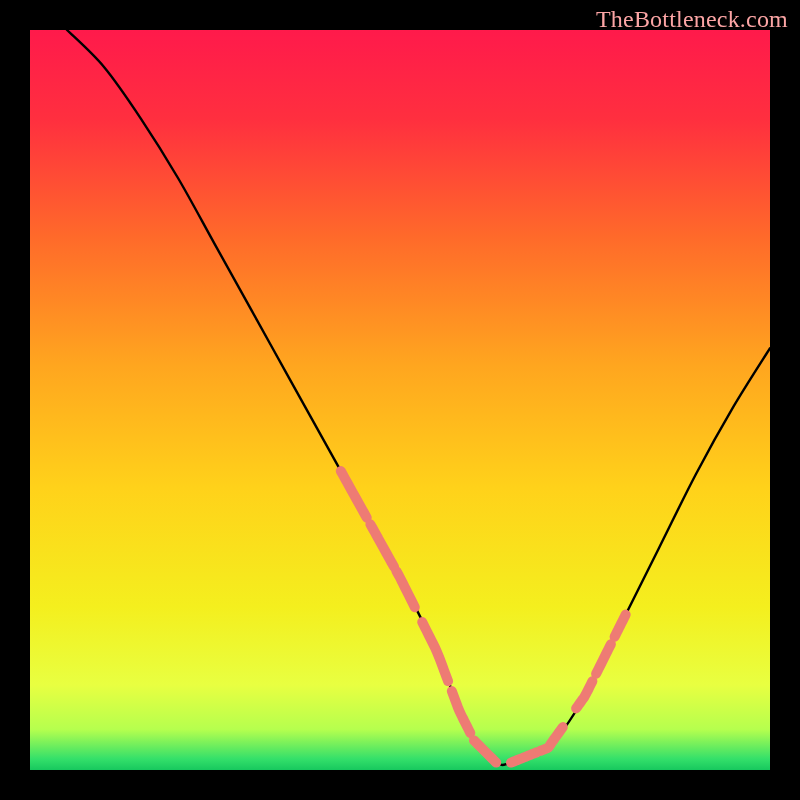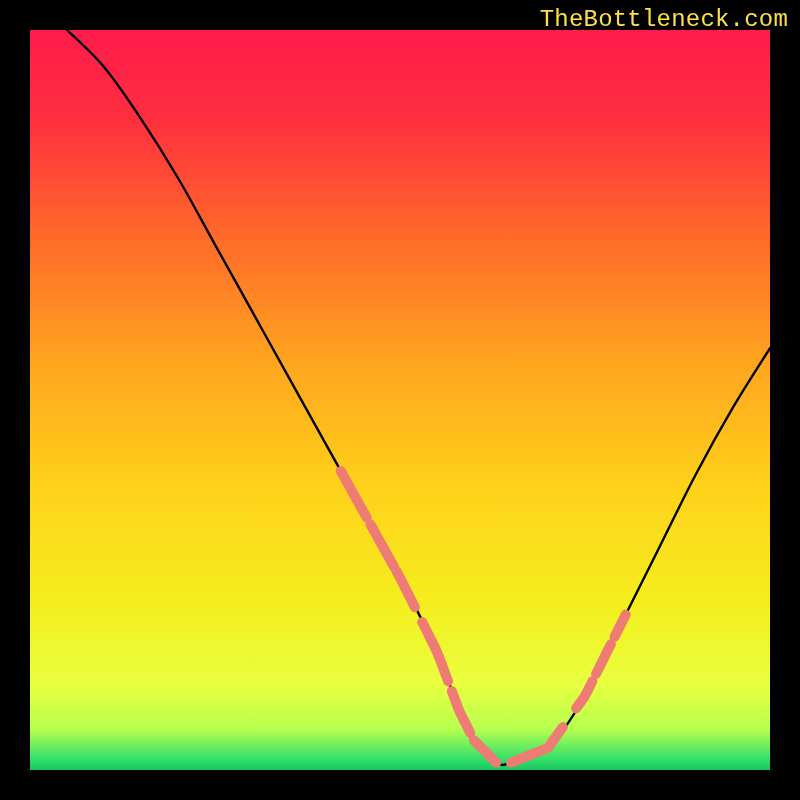--- a/index.html
+++ b/index.html
@@ -15,23 +15,23 @@
     left: 30px;
     top: 30px;
     width: 740px;
     height: 740px;
     background: #000;
   }
   .watermark {
     position: absolute;
     top: 6px;
     right: 12px;
-    font-family: Liberation Mono, monospace;
+    font-family: Liberation Serif, serif;
     font-size: 24px;
-    color: #fde047;
+    color: #fca5a5;
     letter-spacing: 0.2px;
     user-select: none;
   }
   svg { display: block; }
 </style>
 </head>
 <body>
 
 <div class="frame">
   <svg id="chart-svg" width="740" height="740" viewBox="0 0 740 740">

